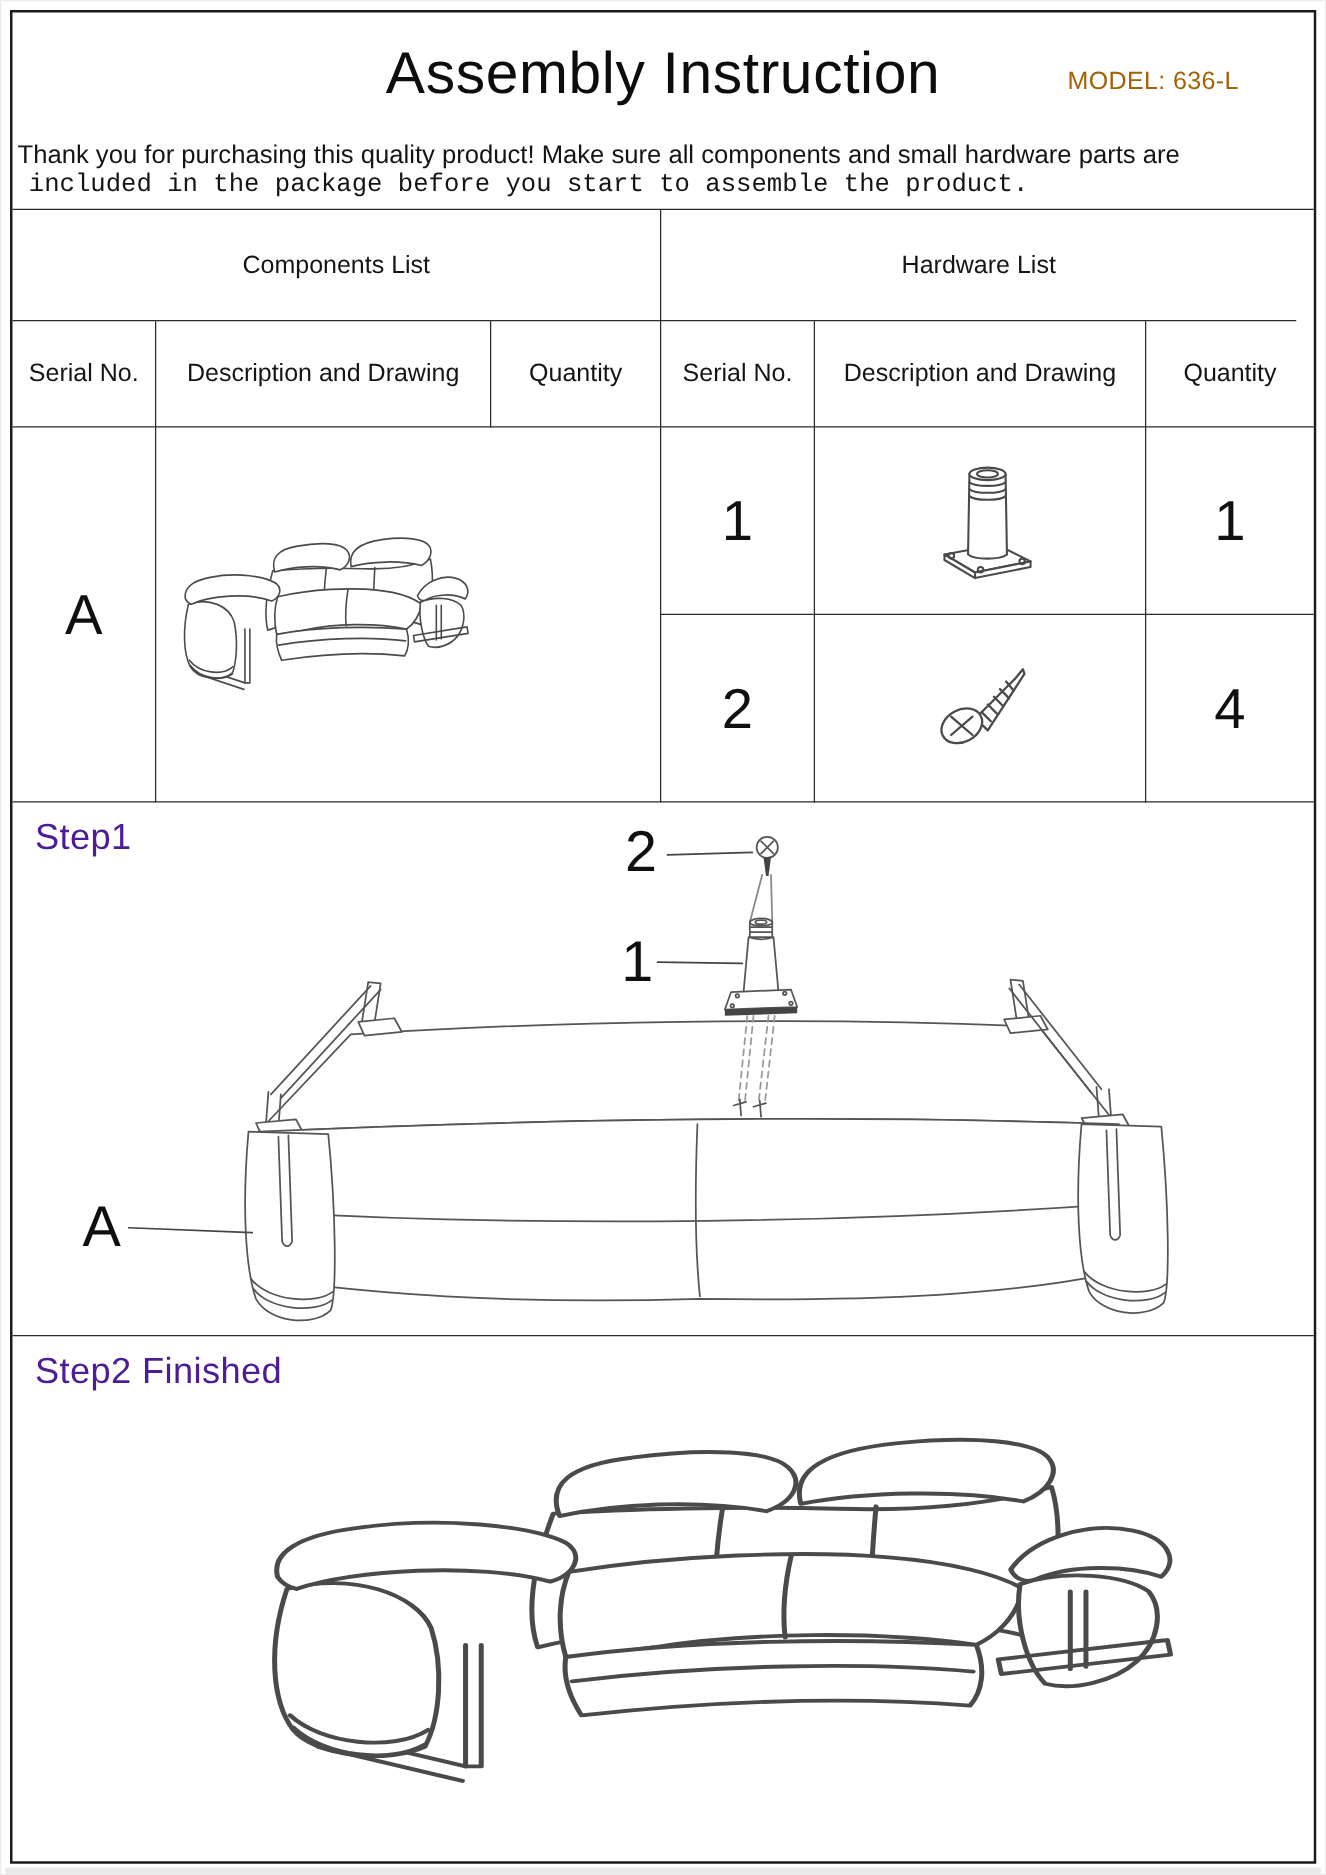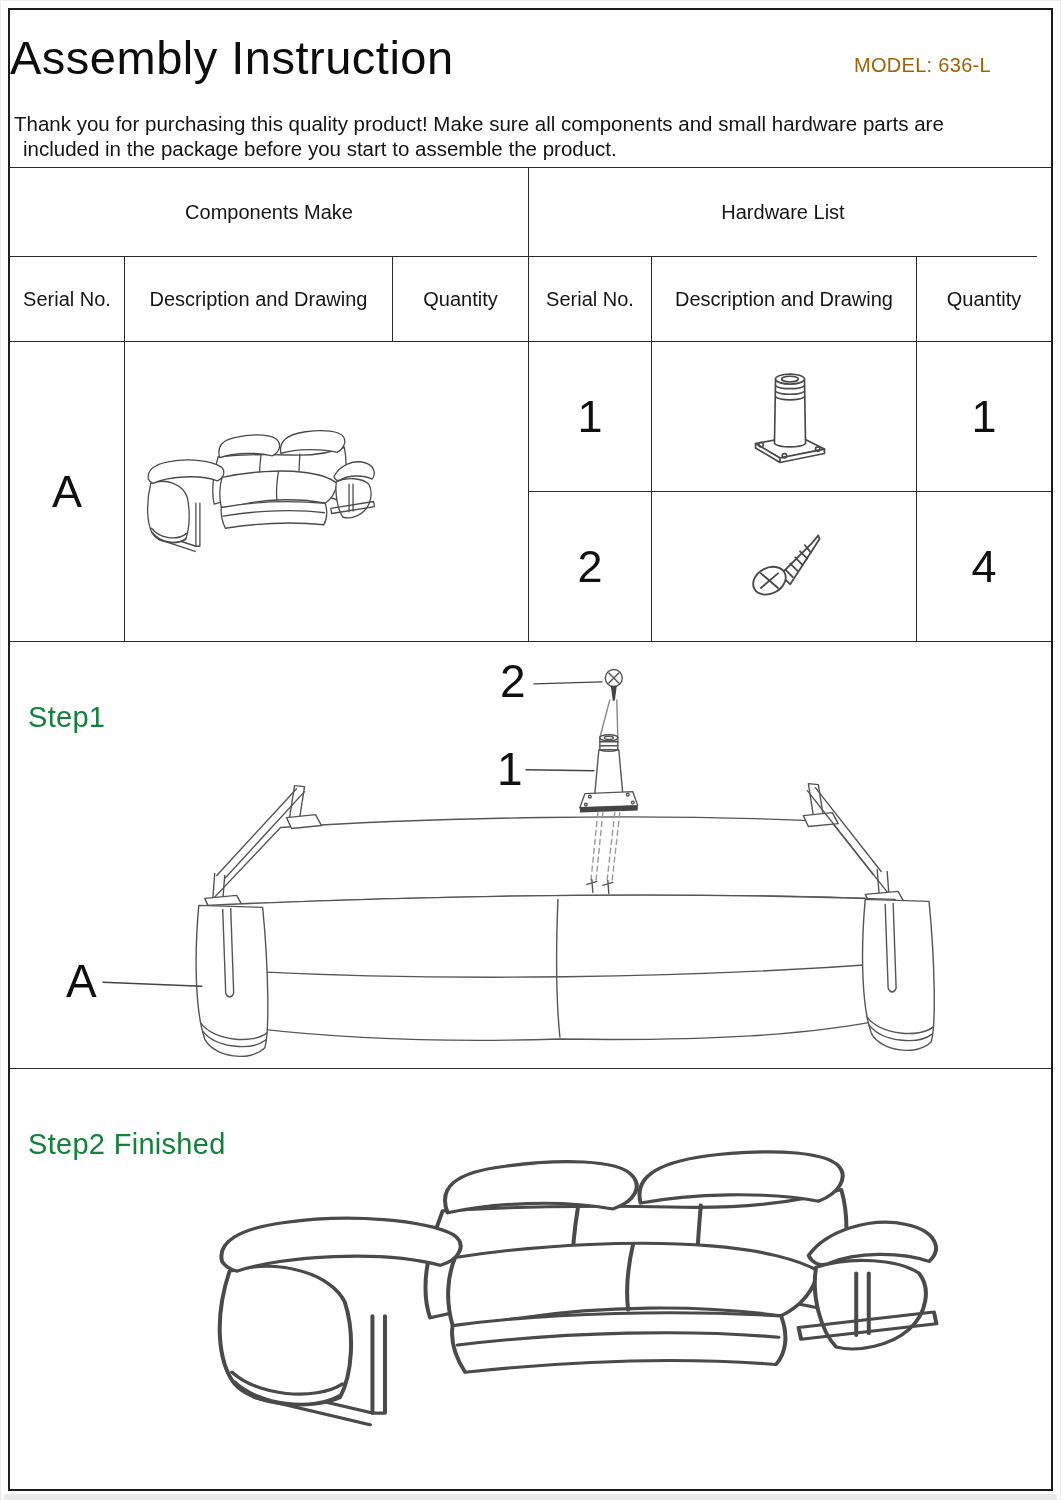--- a/index.html
+++ b/index.html
@@ -4,41 +4,41 @@
 <style>
   html,body{margin:0;padding:0;background:#fff;}
   .canvas{position:relative;width:1061px;height:1500px;background:#fff;overflow:hidden;
           font-family:"Liberation Sans", sans-serif;color:#111;
           box-shadow:inset 0 0 0 1px #ececec;}
   .page{position:absolute;left:8px;top:8px;width:1041px;height:1479px;
         border:2px solid #1c1c1c;background:#fff;}
   .edge-shadow{position:absolute;left:4px;right:4px;bottom:1px;height:5px;background:#e9e9e9;border-radius:3px;}
 
   
-  .title{position:absolute;top:20px;left:0;width:100%;
+  .title{position:absolute;top:20px;left:0;width:100%;text-align:center;
          font-size:47px;letter-spacing:.5px;color:#0d0d0d;white-space:nowrap;}
   .model{position:absolute;top:44px;right:60px;font-size:20px;color:#a16207;letter-spacing:.3px;}
   .intro{position:absolute;top:102px;left:4px;width:1020px;font-size:20.5px;line-height:24.5px;color:#141414;}
-  .intro .l2{padding-left:9px;}
+  .intro .l2{padding-left:9px;font-family:Liberation Mono, monospace;}
 
   
   .assembly-table{position:absolute;left:0;top:157px;width:1041px;height:474px;
                   border-top:1.5px solid #2a2a2a;}
   .cell{position:absolute;display:flex;align-items:center;justify-content:center;
         box-sizing:border-box;font-size:20px;color:#151515;}
   .bl{border-left:1.5px solid #2a2a2a;}
   .bb{border-bottom:1.5px solid #2a2a2a;}
   .big{font-size:45px;color:#101010;}
   .drawing-cell{position:absolute;box-sizing:border-box;}
 
   
   .step{position:absolute;left:0;width:1041px;border-top:1.5px solid #2a2a2a;box-sizing:border-box;}
   .step1{top:631px;height:427px;}
   .step2{top:1058px;height:320px;}
-  .step-label{position:absolute;left:18px;top:12px;font-size:29px;color:#15803d;letter-spacing:.3px;margin-top:47px;}
+  .step-label{position:absolute;left:18px;top:12px;font-size:29px;color:#4c1d95;letter-spacing:.3px;}
   .diagram{position:absolute;left:0;top:0;width:100%;height:100%;}
   .callout{position:absolute;font-size:46px;color:#0f0f0f;line-height:1;}
 
   svg{display:block;}
 </style>
 </head>
 <body>
 
 <svg width="0" height="0" style="position:absolute">
   <defs>
@@ -105,21 +105,21 @@
 
     <div class="title">Assembly Instruction</div>
     <div class="model">MODEL: 636-L</div>
     <div class="intro">
       <div class="l1">Thank you for purchasing this quality product! Make sure all components and small hardware parts are</div>
       <div class="l2">included in the package before you start to assemble the product.</div>
     </div>
 
     <div class="assembly-table">
 
-      <div class="cell bb" style="left:0;top:0;width:518px;height:89px">Components Make</div>
+      <div class="cell bb" style="left:0;top:0;width:518px;height:89px">Components List</div>
       <div class="cell bb bl" style="left:518px;top:0;width:509px;height:89px">Hardware List</div>
 
       <div class="cell bb" style="left:0;top:89px;width:114px;height:85px">Serial No.</div>
       <div class="cell bb bl" style="left:114px;top:89px;width:268px;height:85px">Description and Drawing</div>
       <div class="cell bb bl" style="left:382px;top:89px;width:136px;height:85px">Quantity</div>
       <div class="cell bb bl" style="left:518px;top:89px;width:123px;height:85px">Serial No.</div>
       <div class="cell bb bl" style="left:641px;top:89px;width:265px;height:85px">Description and Drawing</div>
       <div class="cell bb bl" style="left:906px;top:89px;width:135px;height:85px">Quantity</div>
 
       <div class="cell big" style="left:0;top:174px;width:114px;height:300px">A</div>

